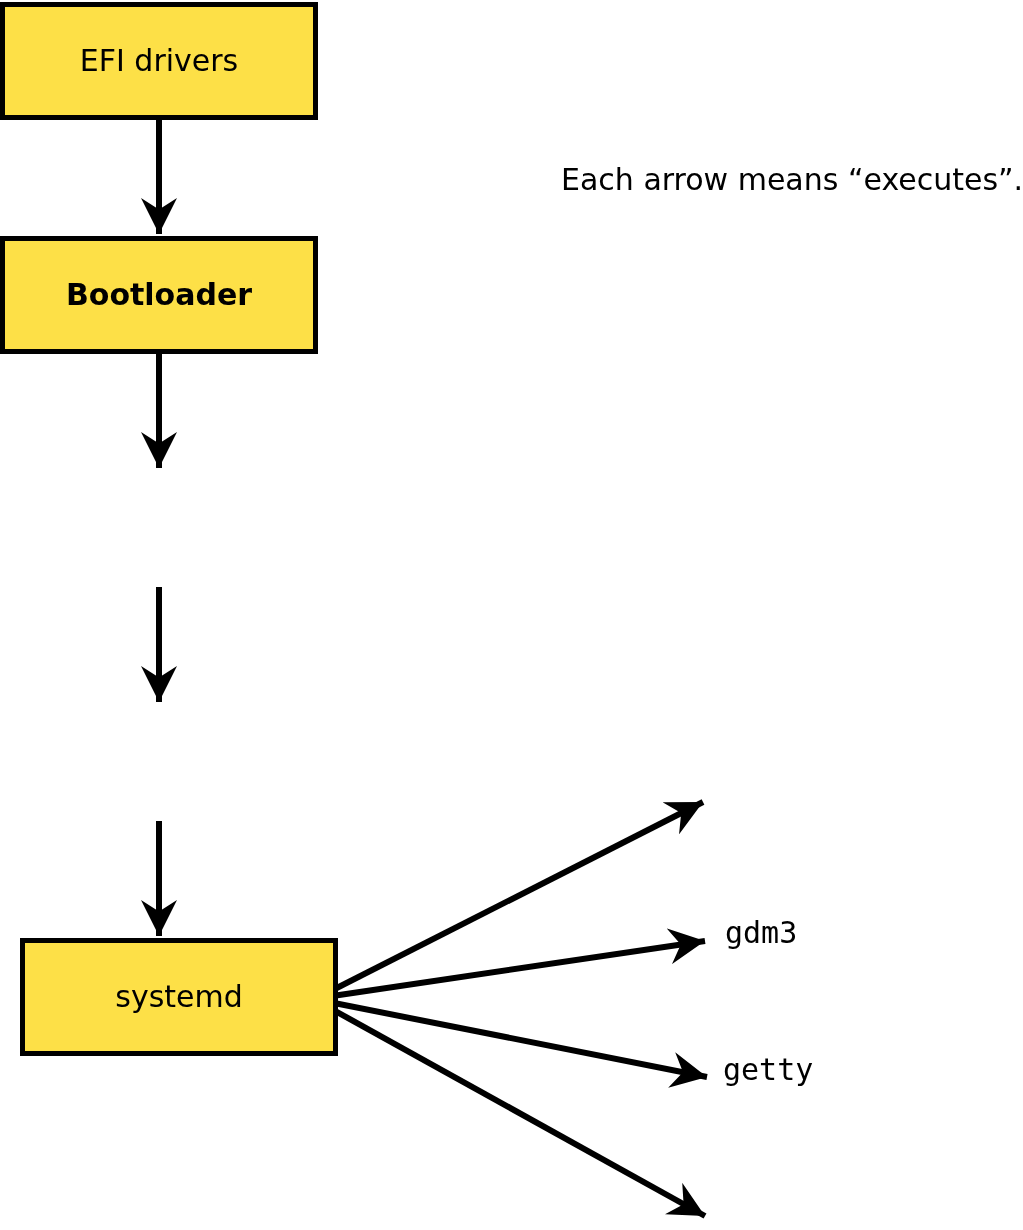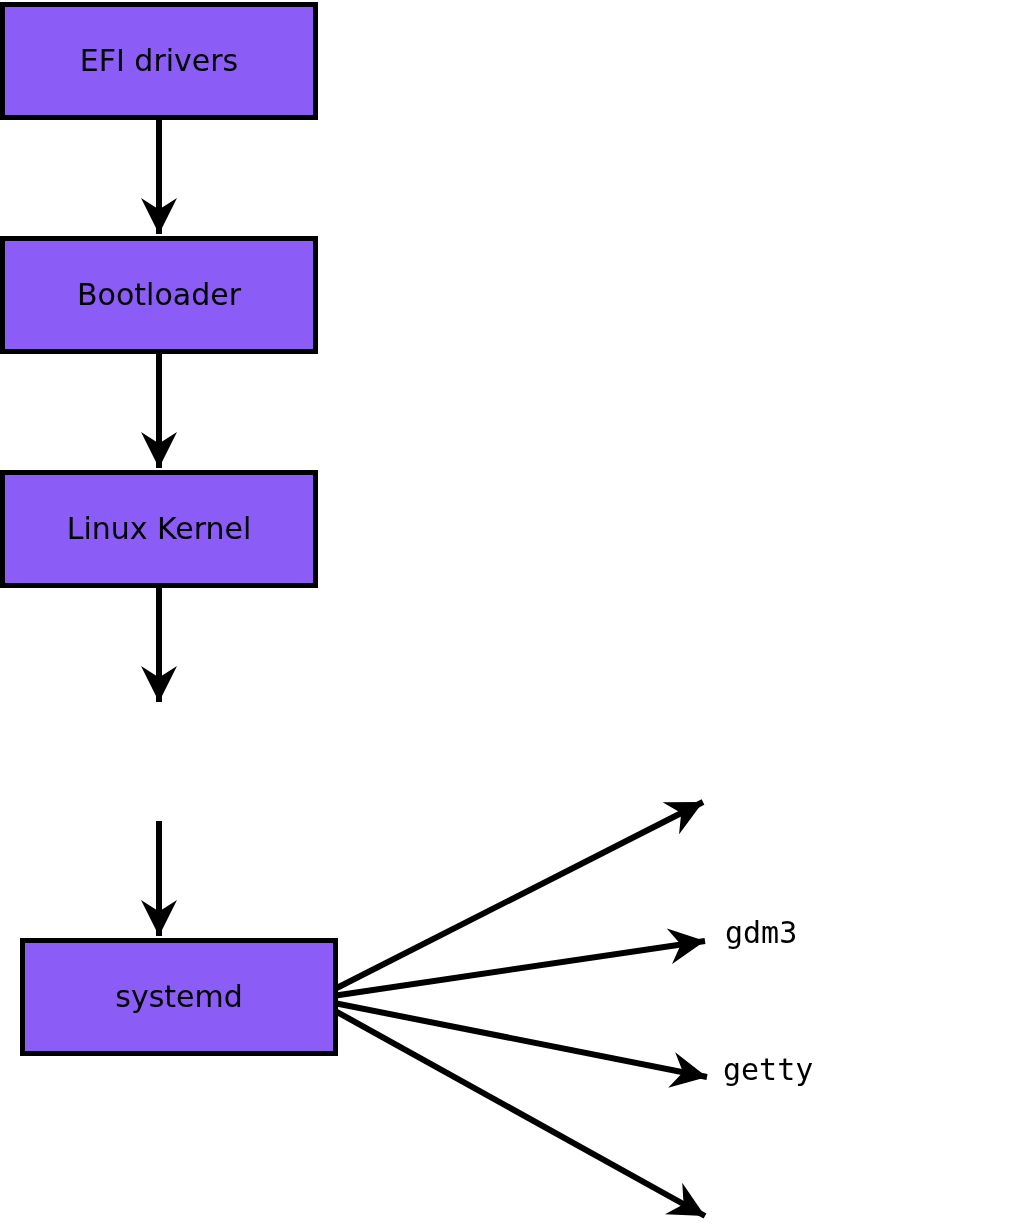--- a/index.html
+++ b/index.html
@@ -23,30 +23,30 @@
     width: 1023px;
     height: 1230px;
   }
   .node {
     position: absolute;
     left: 0;
     width: 318px;
     height: 118px;
     box-sizing: border-box;
     border: 5px solid #000000;
-    background: #8b5cf6;
+    background: #fde047;
     display: flex;
     align-items: center;
     justify-content: center;
     font-size: 30px;
     line-height: 1;
     white-space: nowrap;
   }
   .node-efi        { top: 2px; }
-  .node-bootloader { top: 236px; }
+  .node-bootloader { top: 236px; font-weight: bold; }
   .node-kernel     { top: 470px; }
   .node-initramfs  { top: 704px; }
   .node-systemd    { top: 938px; margin-left: 20px; }
 
   .proc-label {
     position: absolute;
     font-family: "DejaVu Sans Mono", monospace;
     font-size: 30px;
     line-height: 1;
     transform: translateY(-50%);
@@ -92,25 +92,23 @@
     <line x1="319" y1="1000" x2="707" y2="1077" stroke="#000000" stroke-width="6" marker-end="url(#arrowhead)"></line>
     <line x1="319" y1="1002" x2="705" y2="1216" stroke="#000000" stroke-width="6" marker-end="url(#arrowhead)"></line>
   </svg>
 
   <div class="node node-efi">
     <span>EFI drivers</span>
   </div>
   <div class="node node-bootloader">
     <span>Bootloader</span>
   </div>
-  <div class="node node-kernel">
-    <span>Linux Kernel</span>
-  </div>
   <div class="node node-systemd">
     <span>systemd</span>
   </div>
 
   <span class="proc-label label-gdm3">gdm3</span>
   <span class="proc-label label-getty">getty</span>
   <span class="proc-label sans label-sshd">sshd</span>
 
+  <span class="note">Each arrow means “executes”.</span>
 
 </div>
 
 </body></html>

